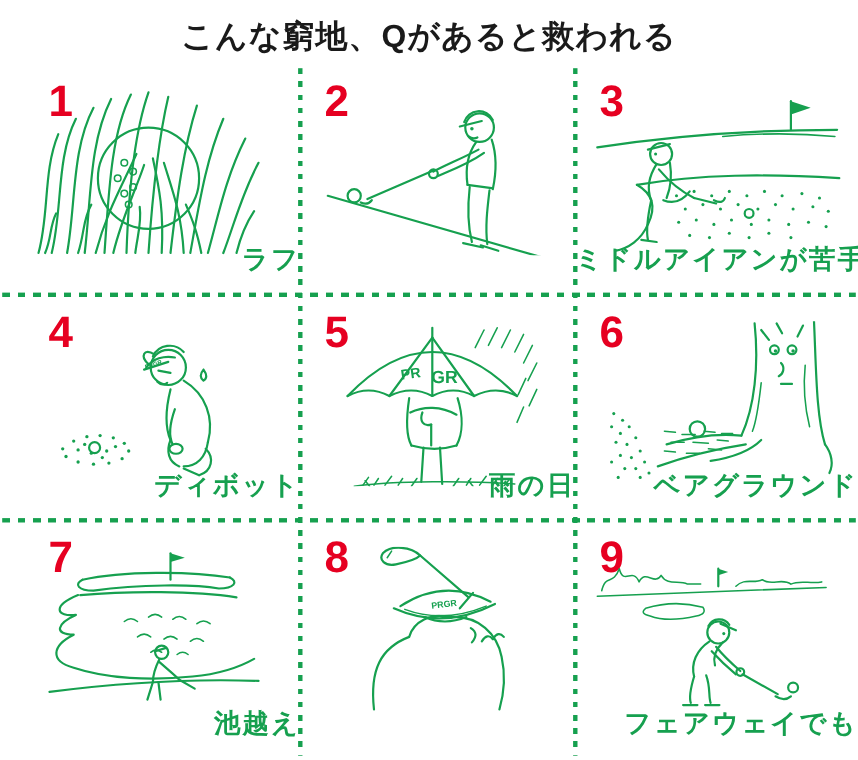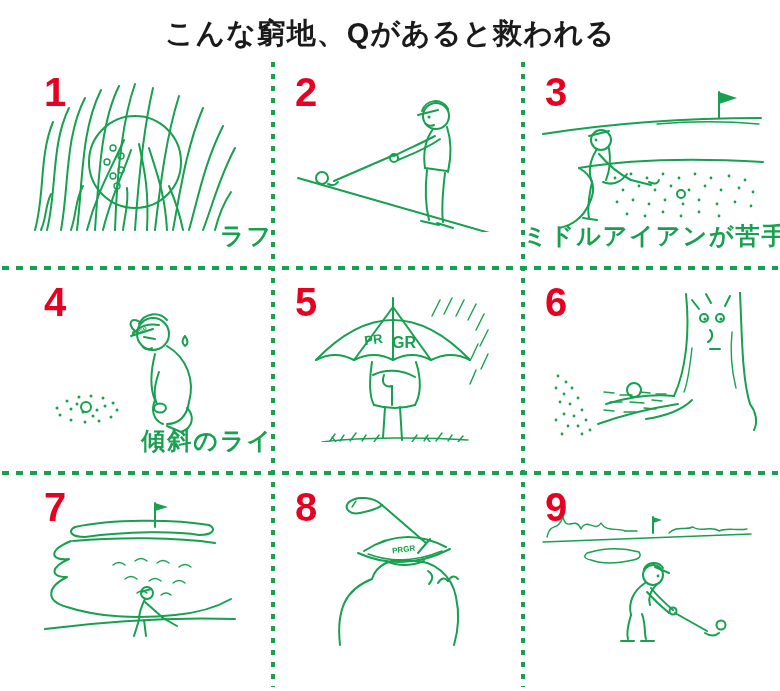--- a/index.html
+++ b/index.html
@@ -232,21 +232,21 @@
           <path d="M162,110 C160,124 152,132 140,132"></path>
           <path d="M128,108 C124,118 126,128 136,132"></path>
           <path d="M132,80 C127,94 126,104 130,112"></path>
           <ellipse cx="133" cy="116" rx="6" ry="4.5"></ellipse>
           <path d="M160,116 C168,124 166,136 154,140"></path>
           <path d="M140,134 L154,140"></path>
         </g>
         <text class="gtext" x="113" y="41" font-size="5.5" text-anchor="middle" transform="rotate(-18 113 41)">PRGR</text>
       </svg>
     </div>
-    <div class="caption">傾斜のライ</div>
+    <div class="caption">ディボット</div>
   </div>
 
   <div class="cell c2 r2">
     <div class="num">5</div>
     <div class="art">
       <svg width="220" height="150" viewBox="0 0 220 150">
         <g class="stroke">
           <path d="M105,16 L105,6"></path>
           <path d="M28,68 Q105,-12 182,68"></path>
           <path d="M28,68 Q47,58 66,68 Q86,58 105,68 Q124,58 143,68 Q163,58 182,68"></path>
@@ -287,20 +287,21 @@
             <path d="M176,8 L168,24"></path>
           <path d="M188,12 L180,28"></path>
             <path d="M196,22 L188,38"></path>
             <path d="M200,38 L192,54"></path>
           <path d="M190,52 L183,67"></path>
             <path d="M200,62 L193,77"></path>
             <path d="M188,78 L182,92"></path>
         </g>
       </svg>
     </div>
+    <div class="caption">雨の日</div>
   </div>
 
   <div class="cell c3 r2">
     <div class="num">6</div>
     <div class="art">
       <svg width="220" height="150" viewBox="0 0 220 150">
         <g class="stroke">
           <path d="M144,2 C148,40 144,78 132,104"></path>
           <path d="M198,0 C200,44 200,86 208,112"></path>
           <path d="M150,8 l7,9"></path>
@@ -347,20 +348,21 @@
             <circle cx="26" cy="134" r="1.4"></circle>
           <circle cx="36" cy="134" r="1.4"></circle>
             <circle cx="44" cy="128" r="1.4"></circle>
             <circle cx="48" cy="138" r="1.4"></circle>
           <circle cx="40" cy="142" r="1.4"></circle>
             <circle cx="14" cy="128" r="1.4"></circle>
             <circle cx="20" cy="142" r="1.4"></circle>
         </g>
       </svg>
     </div>
+    <div class="caption">ベアグラウンド</div>
   </div>
 
   <div class="cell c1 r3">
     <div class="num">7</div>
     <div class="art">
       <svg width="220" height="150" viewBox="0 0 220 150">
         <g class="stroke">
           <path d="M48,30 C84,22 146,22 182,28"></path>
           <path d="M48,30 C40,34 44,40 58,40 C100,34 150,34 172,38 C186,38 190,32 182,28"></path>
           <path d="M128,6 L128,30"></path>
@@ -386,20 +388,21 @@
           <circle cx="120" cy="96" r="6"></circle>
           <path d="M114,95 L124,92"></path>
           <path d="M118,102 C114,110 112,116 112,123"></path>
           <path d="M118,105 C126,112 132,117 136,121"></path>
           <path d="M136,121 L150,129"></path>
           <path d="M112,123 L107,139"></path>
           <path d="M117,123 L119,139"></path>
         </g>
       </svg>
     </div>
+    <div class="caption">池越え</div>
   </div>
 
   <div class="cell c2 r3">
     <div class="num">8</div>
     <div class="art">
       <svg width="220" height="150" viewBox="0 0 220 150">
         <g class="stroke">
           <path d="M138,46 L94,8"></path>
           <path d="M94,8 C86,0 68,-2 60,6 C56,12 62,18 72,16 C82,14 90,12 94,8 Z"></path>
           <path class="thin" d="M68,4 L64,10"></path>
@@ -445,15 +448,16 @@
           <path d="M138,116 L170,134"></path>
           <path d="M168,136 q8,5 14,0"></path>
           <path d="M94,118 C91,128 89,136 91,142"></path>
           <path d="M105,117 C109,128 107,136 109,142"></path>
           <path d="M84,144 L97,144"></path>
           <path d="M104,144 L117,144"></path>
         </g>
         <circle class="stroke" cx="184" cy="128" r="4.5"></circle>
       </svg>
     </div>
+    <div class="caption">フェアウェイでも</div>
   </div>
 
 </div>
 
 </body></html>

